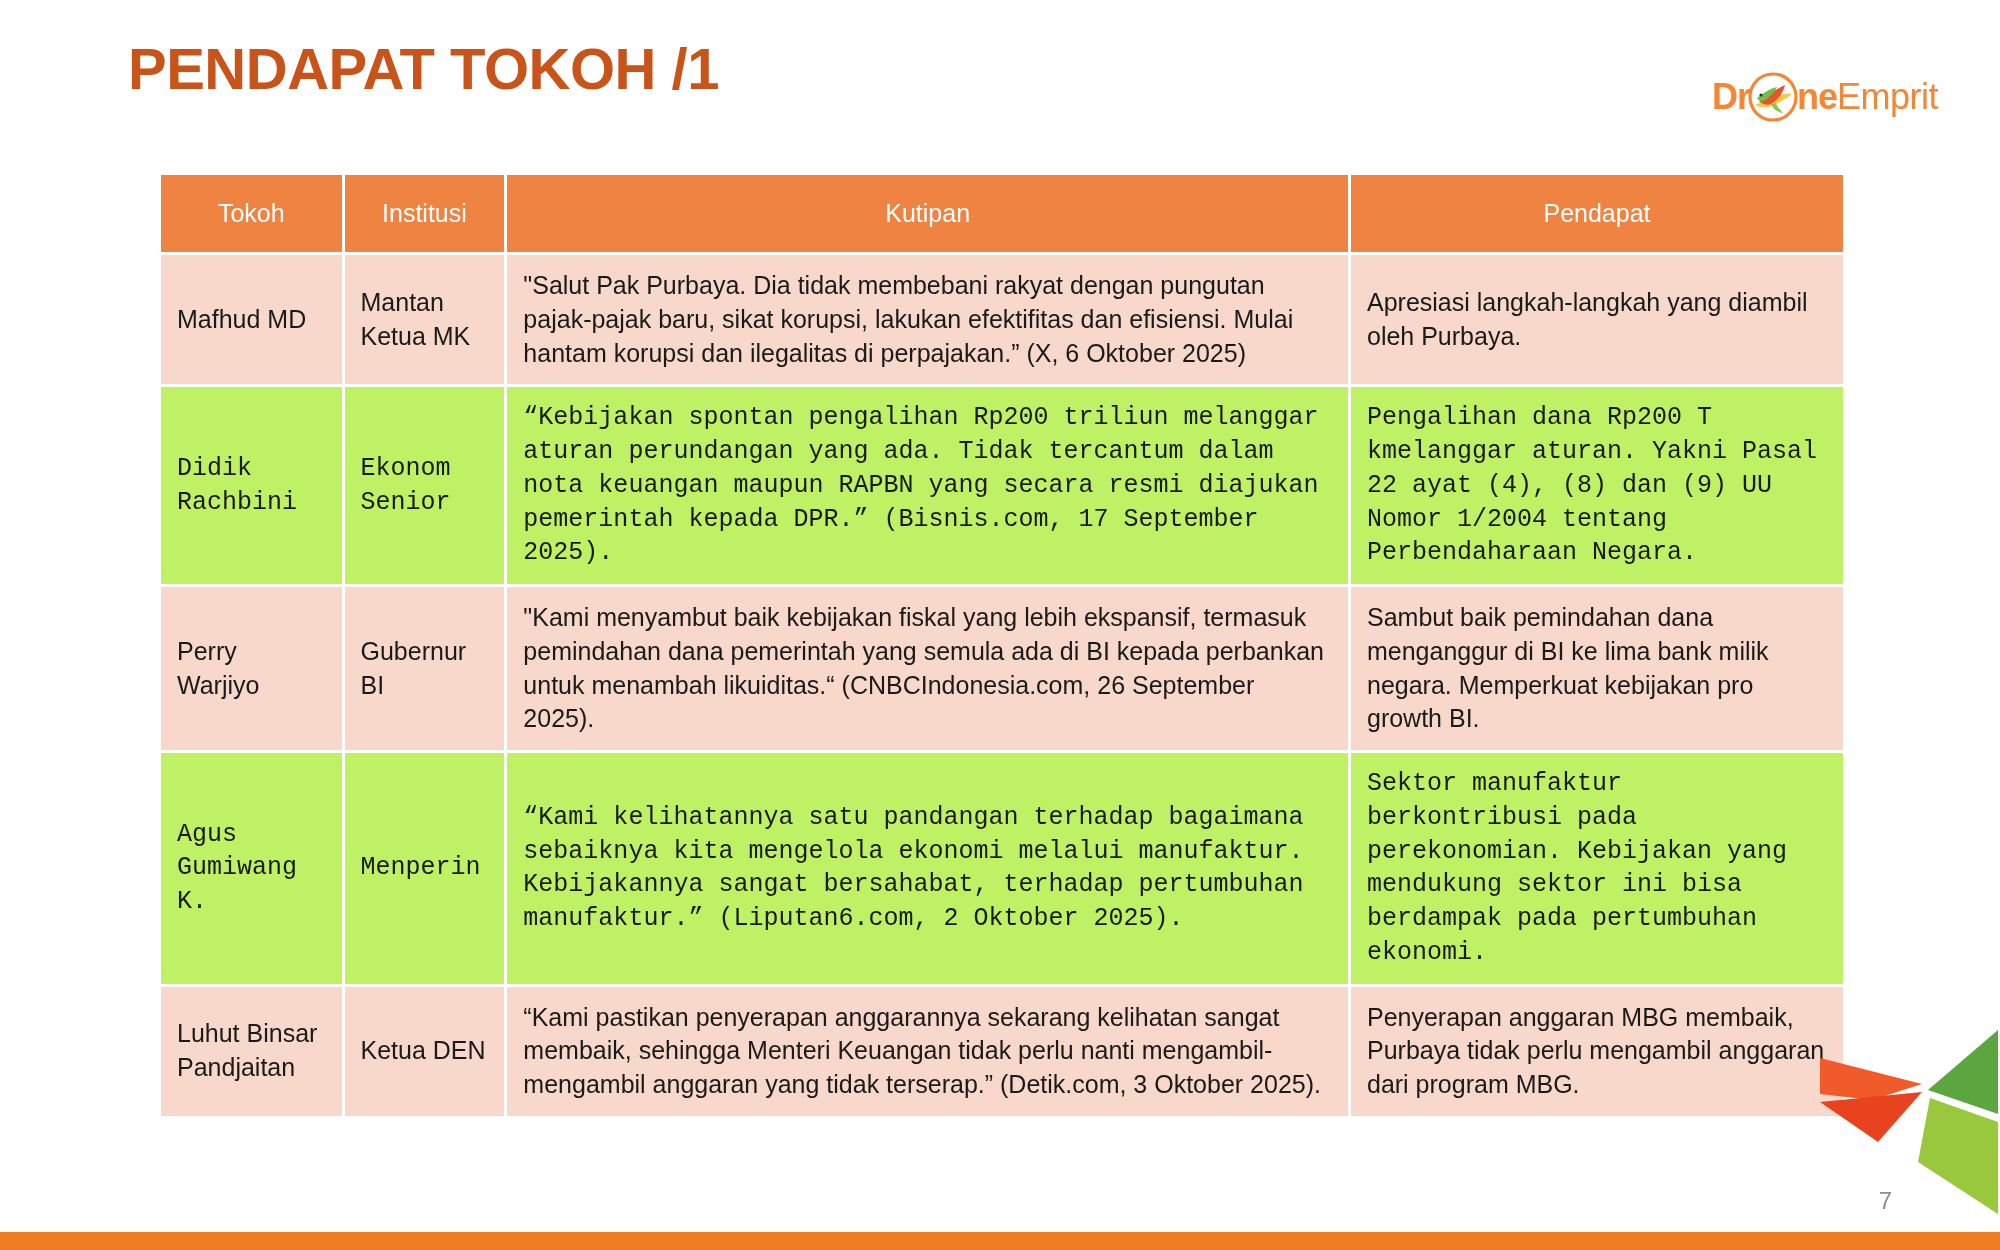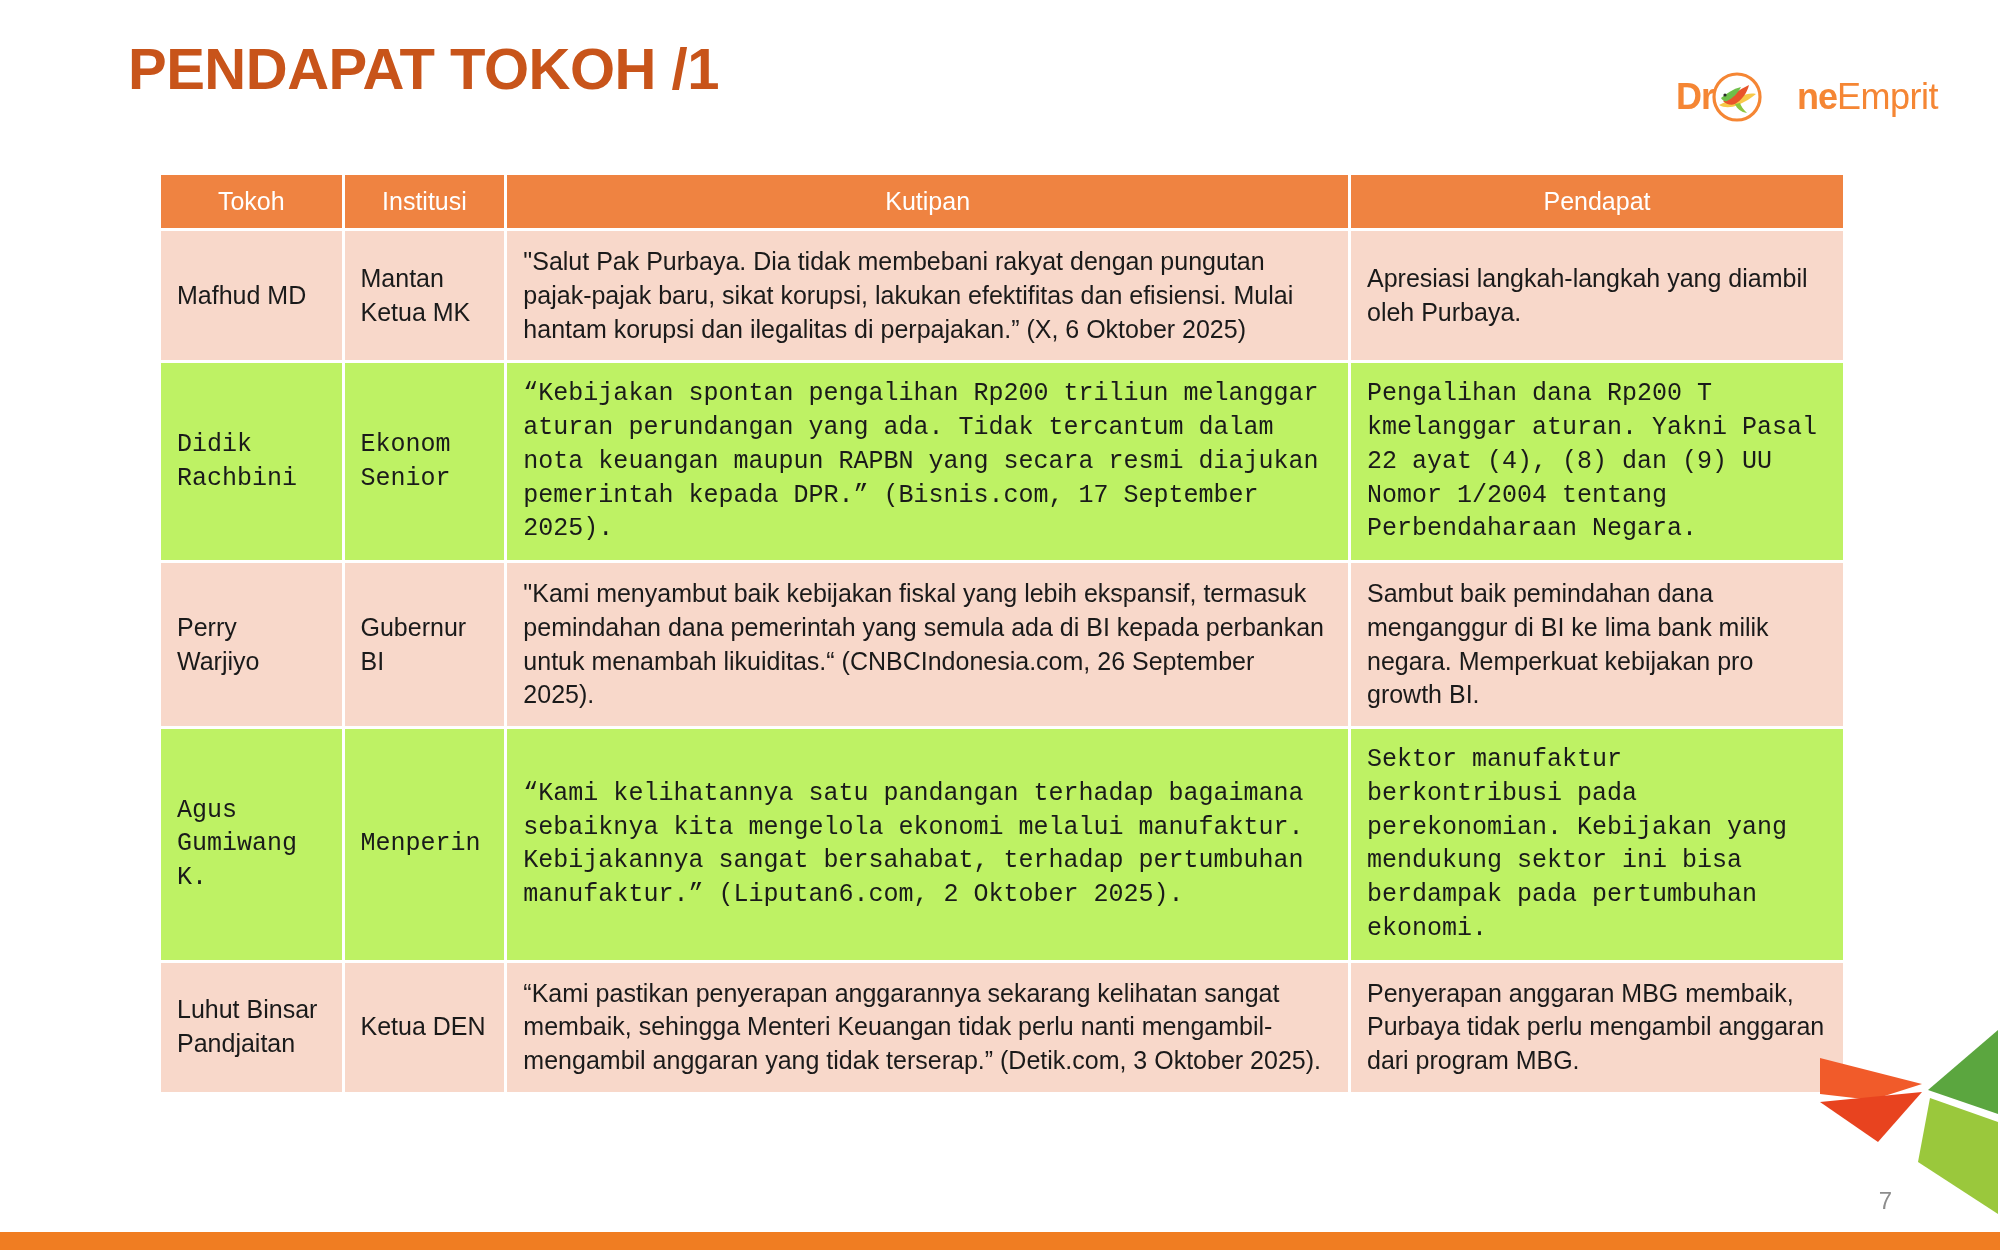--- a/index.html
+++ b/index.html
@@ -35,21 +35,21 @@
     display: flex;
     align-items: center;
     height: 58px;
   }
   .logo-text {
     font-size: 36px;
     white-space: nowrap;
     line-height: 1;
   }
   .logo-dr { color: #f58634; font-weight: bold; letter-spacing: -1px; }
-  .logo-ne { color: #f58634; font-weight: bold; letter-spacing: -1px; padding-left: 36px; }
+  .logo-ne { color: #f58634; font-weight: bold; letter-spacing: -1px; }
   .logo-emprit { color: #f58634; font-weight: normal; letter-spacing: -0.5px; }
   .logo-mark {
     position: relative;
     width: 52px;
     height: 52px;
     margin: 0 -2px 0 -3px;
     display: inline-block;
     vertical-align: middle;
   }
 
@@ -64,21 +64,21 @@
     border-collapse: separate;
     border-spacing: 3px 3px;
     width: 100%;
     table-layout: fixed;
   }
   table.quotes thead th {
     background: #ef8341;
     color: #ffffff;
     font-size: 25px;
     font-weight: normal;
-    padding: 12px 8px;
+    padding: 24px 8px;
     text-align: center;
     vertical-align: middle;
   }
   table.quotes td {
     font-size: 25px;
     color: #1a1a1a;
     vertical-align: middle;
     padding: 14px 16px;
     line-height: 1.35;
   }

